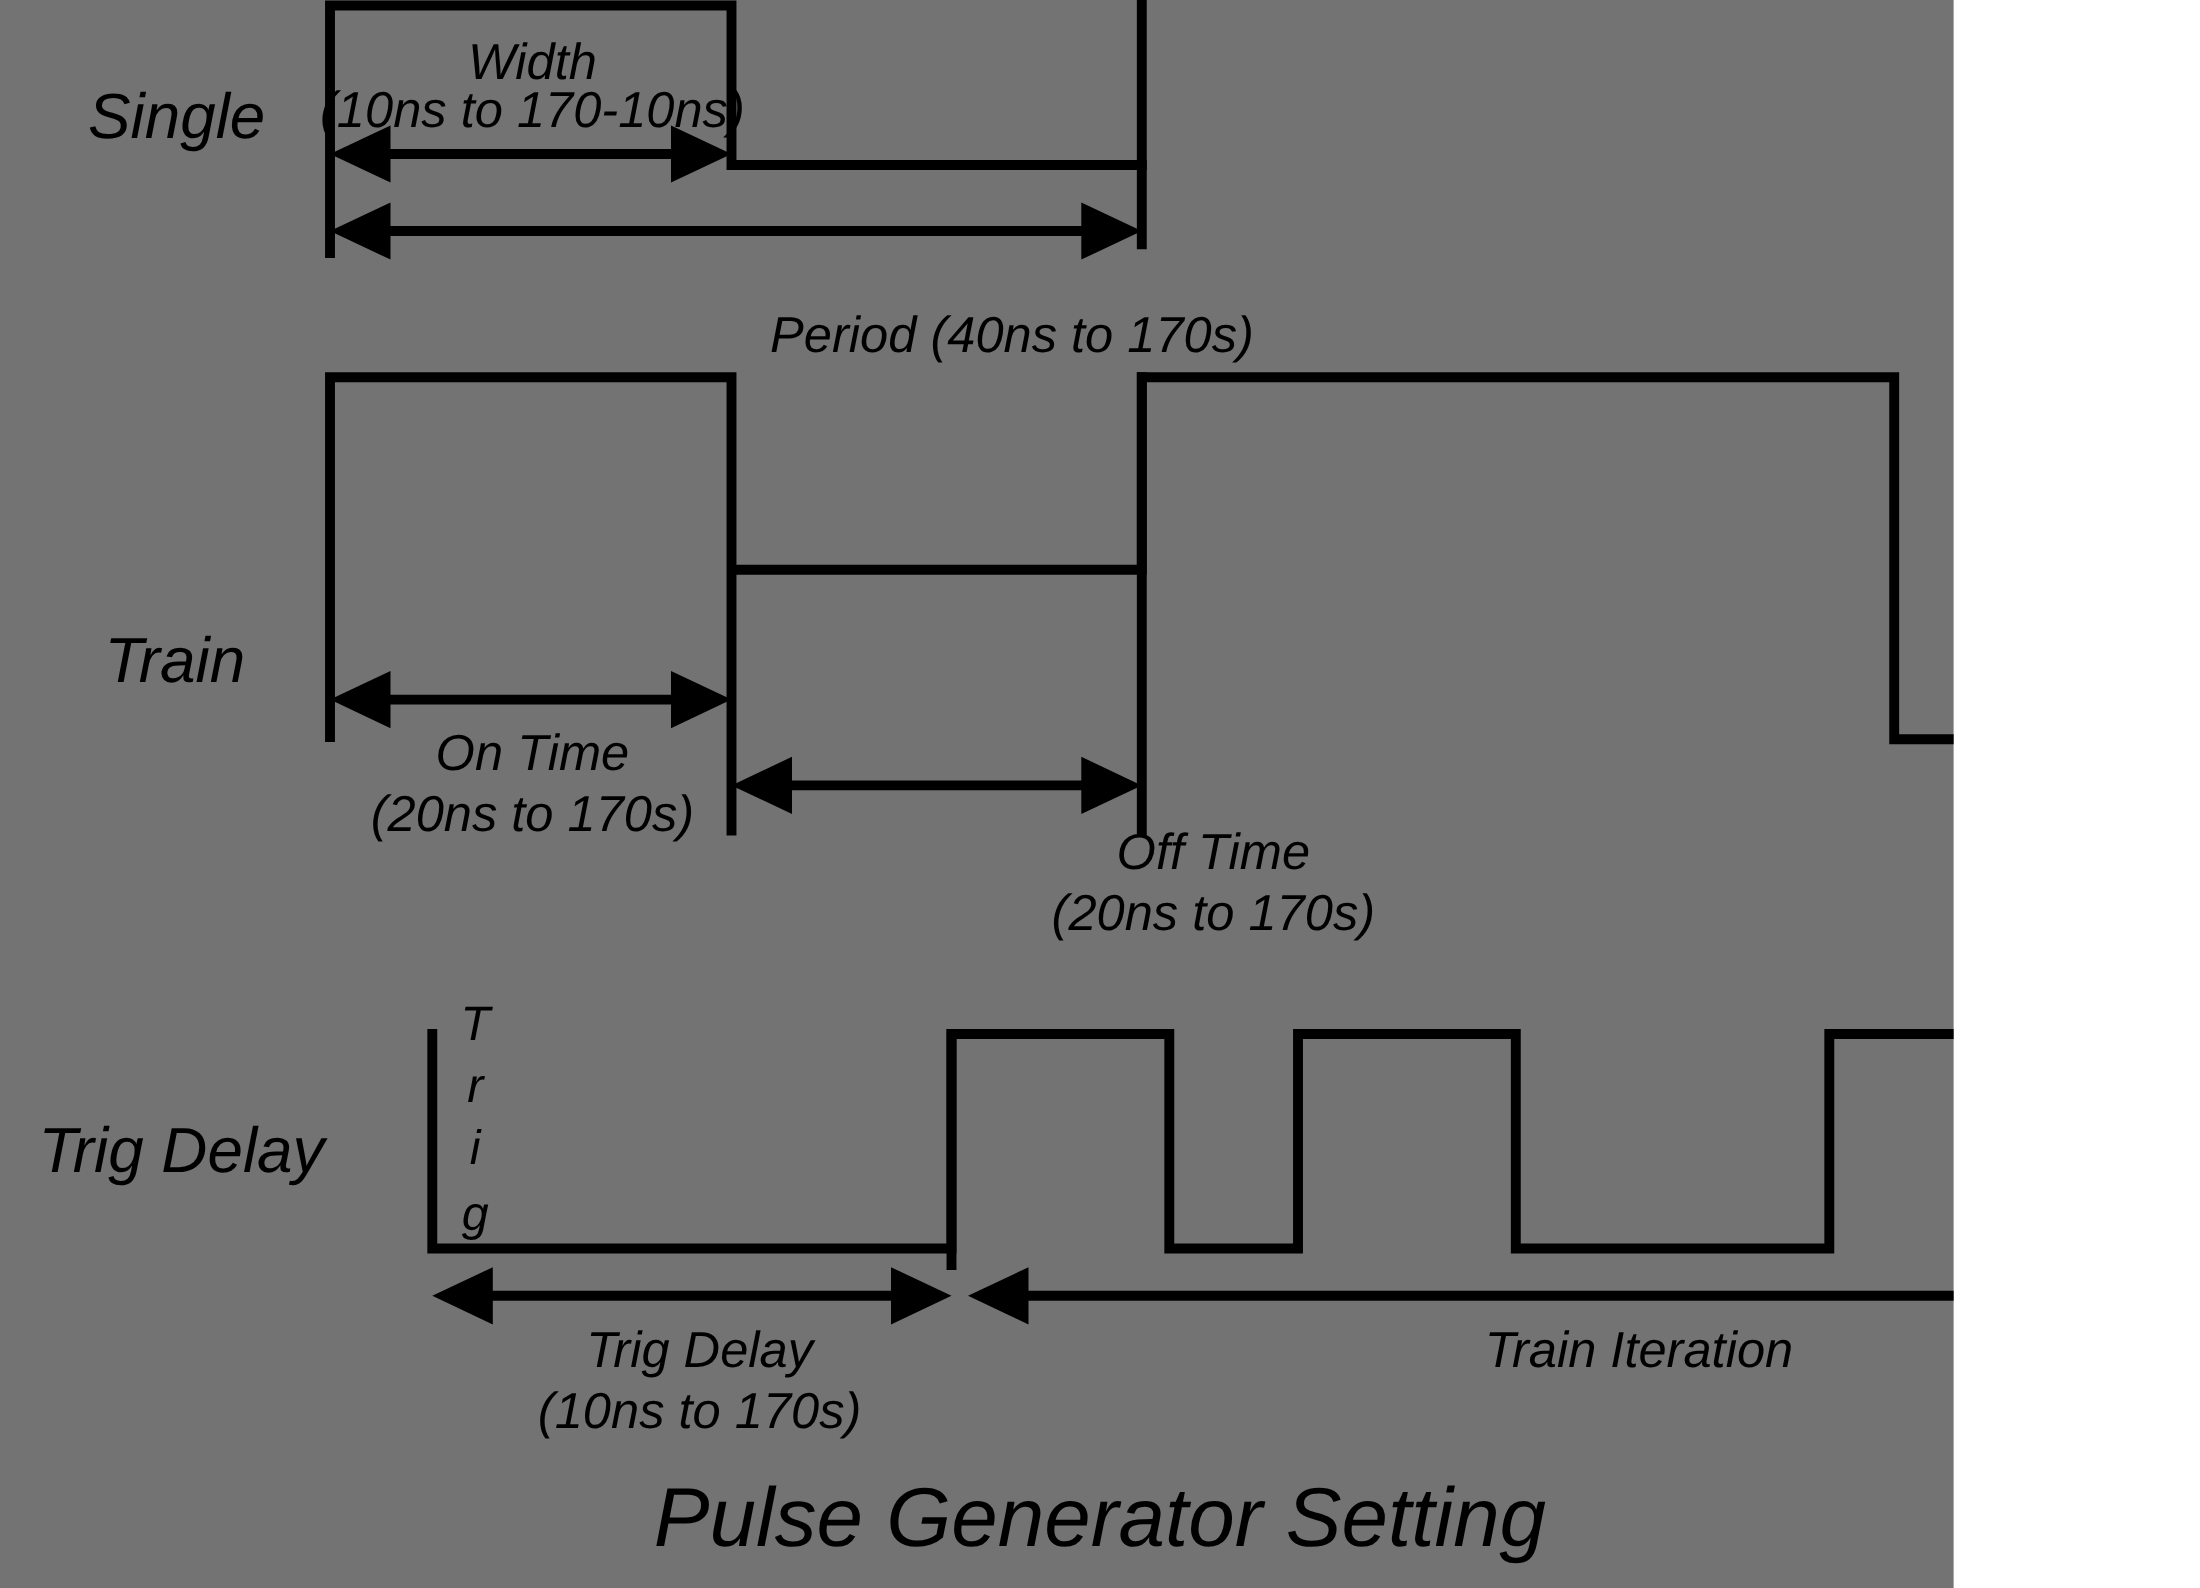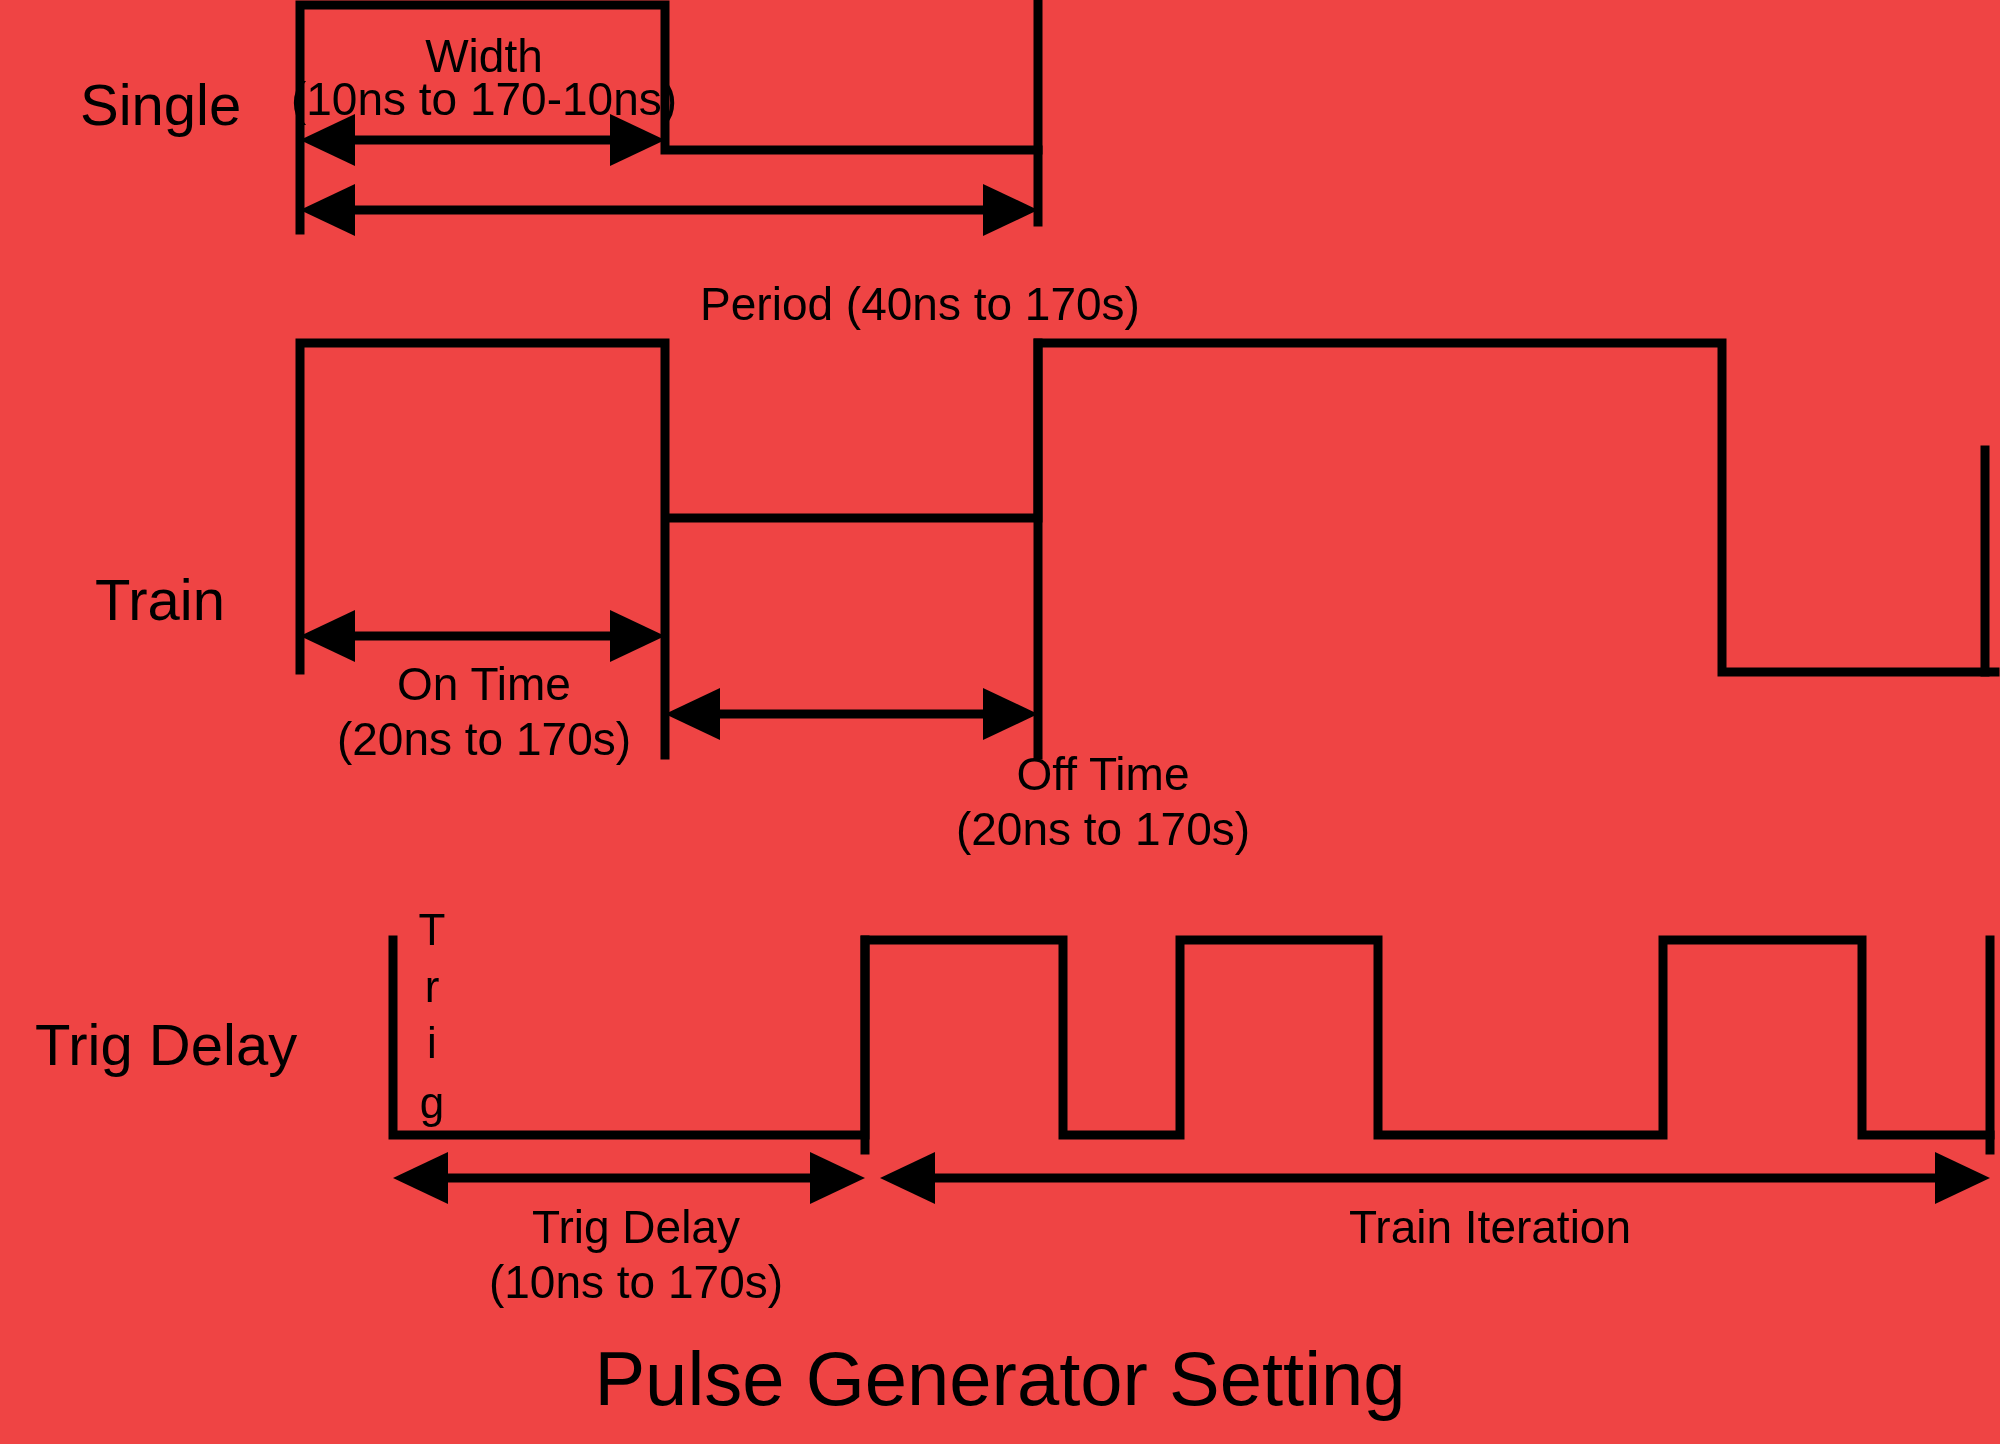--- a/index.html
+++ b/index.html
@@ -2,25 +2,26 @@
 <html><head>
 <meta charset="utf-8">
 <style>
   html, body {
     margin: 0;
     padding: 0;
     background: #ffffff;
   }
   #page {
     position: relative;
-    width: 2000px;
+    width: 1776px;
     height: 1444px;
-    background: #ef4444;
+    background: #737373;
     font-family: "Liberation Sans", sans-serif;
     overflow: hidden;
+    font-style: italic;
   }
   svg.diagram {
     position: absolute;
     left: 0;
     top: 0;
     width: 2000px;
     height: 1444px;
   }
   .wave {
     fill: none;

